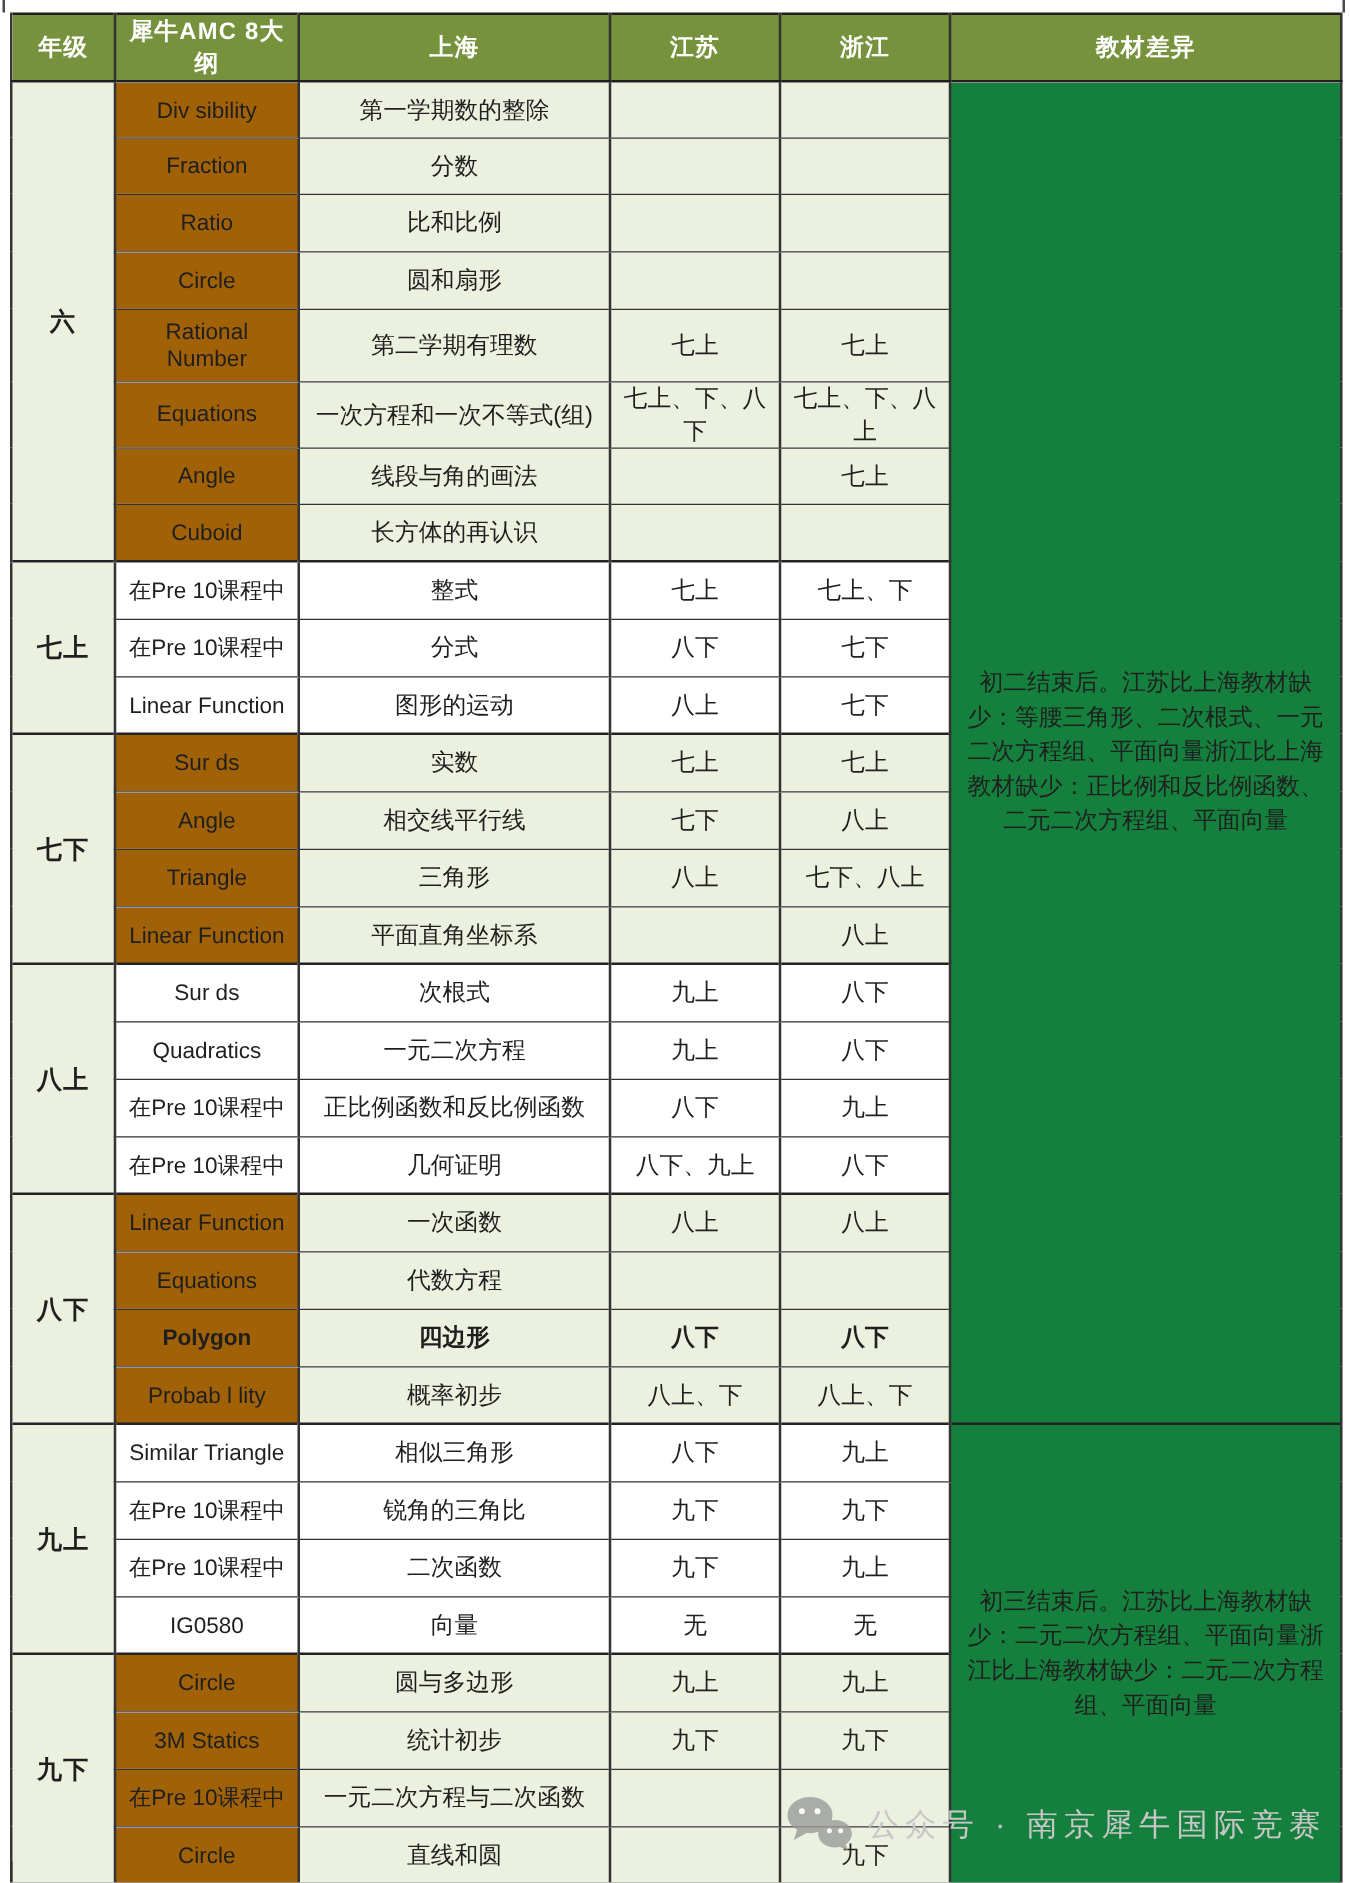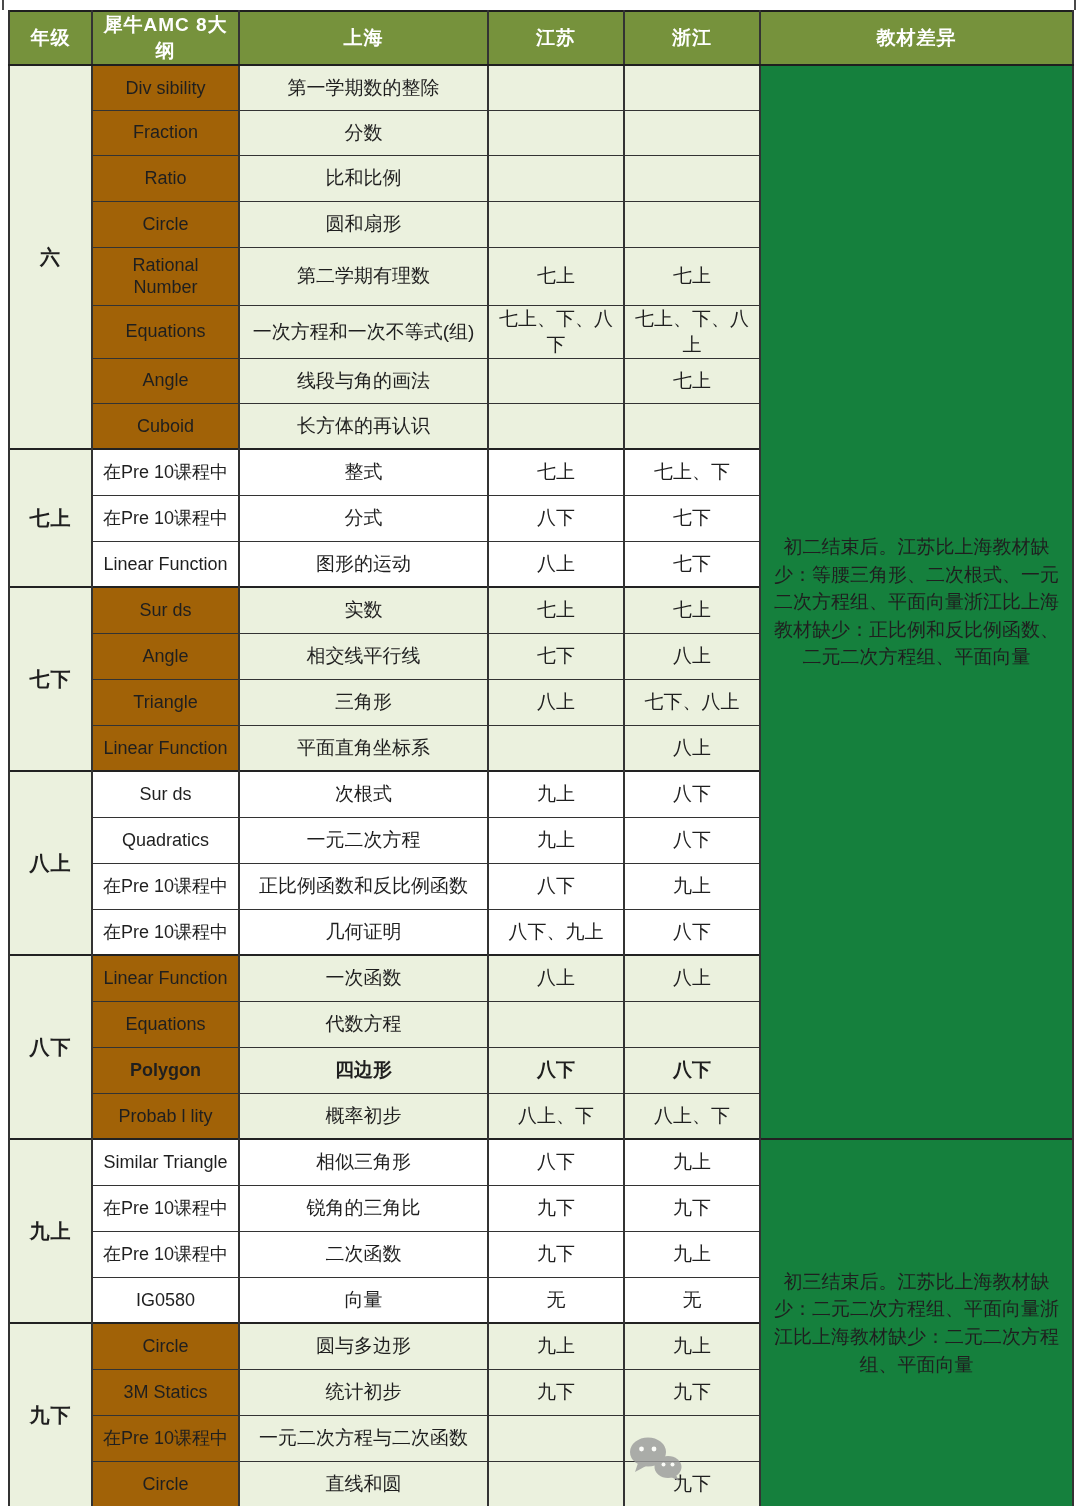--- a/index.html
+++ b/index.html
@@ -278,13 +278,14 @@
       <ellipse cx="40" cy="31" rx="13.5" ry="11"></ellipse>
       <path d="M48 39 L51 45 L43 41 Z"></path>
     </g>
     <g fill="#ffffff">
       <circle cx="13.5" cy="13" r="2.4"></circle>
       <circle cx="26" cy="13" r="2.4"></circle>
       <circle cx="35.5" cy="28.5" r="2"></circle>
       <circle cx="44.5" cy="28.5" r="2"></circle>
     </g>
   </svg>
+  <span class="wm-text">公众号 · 南京犀牛国际竞赛</span>
 </div>
 
 </body></html>

